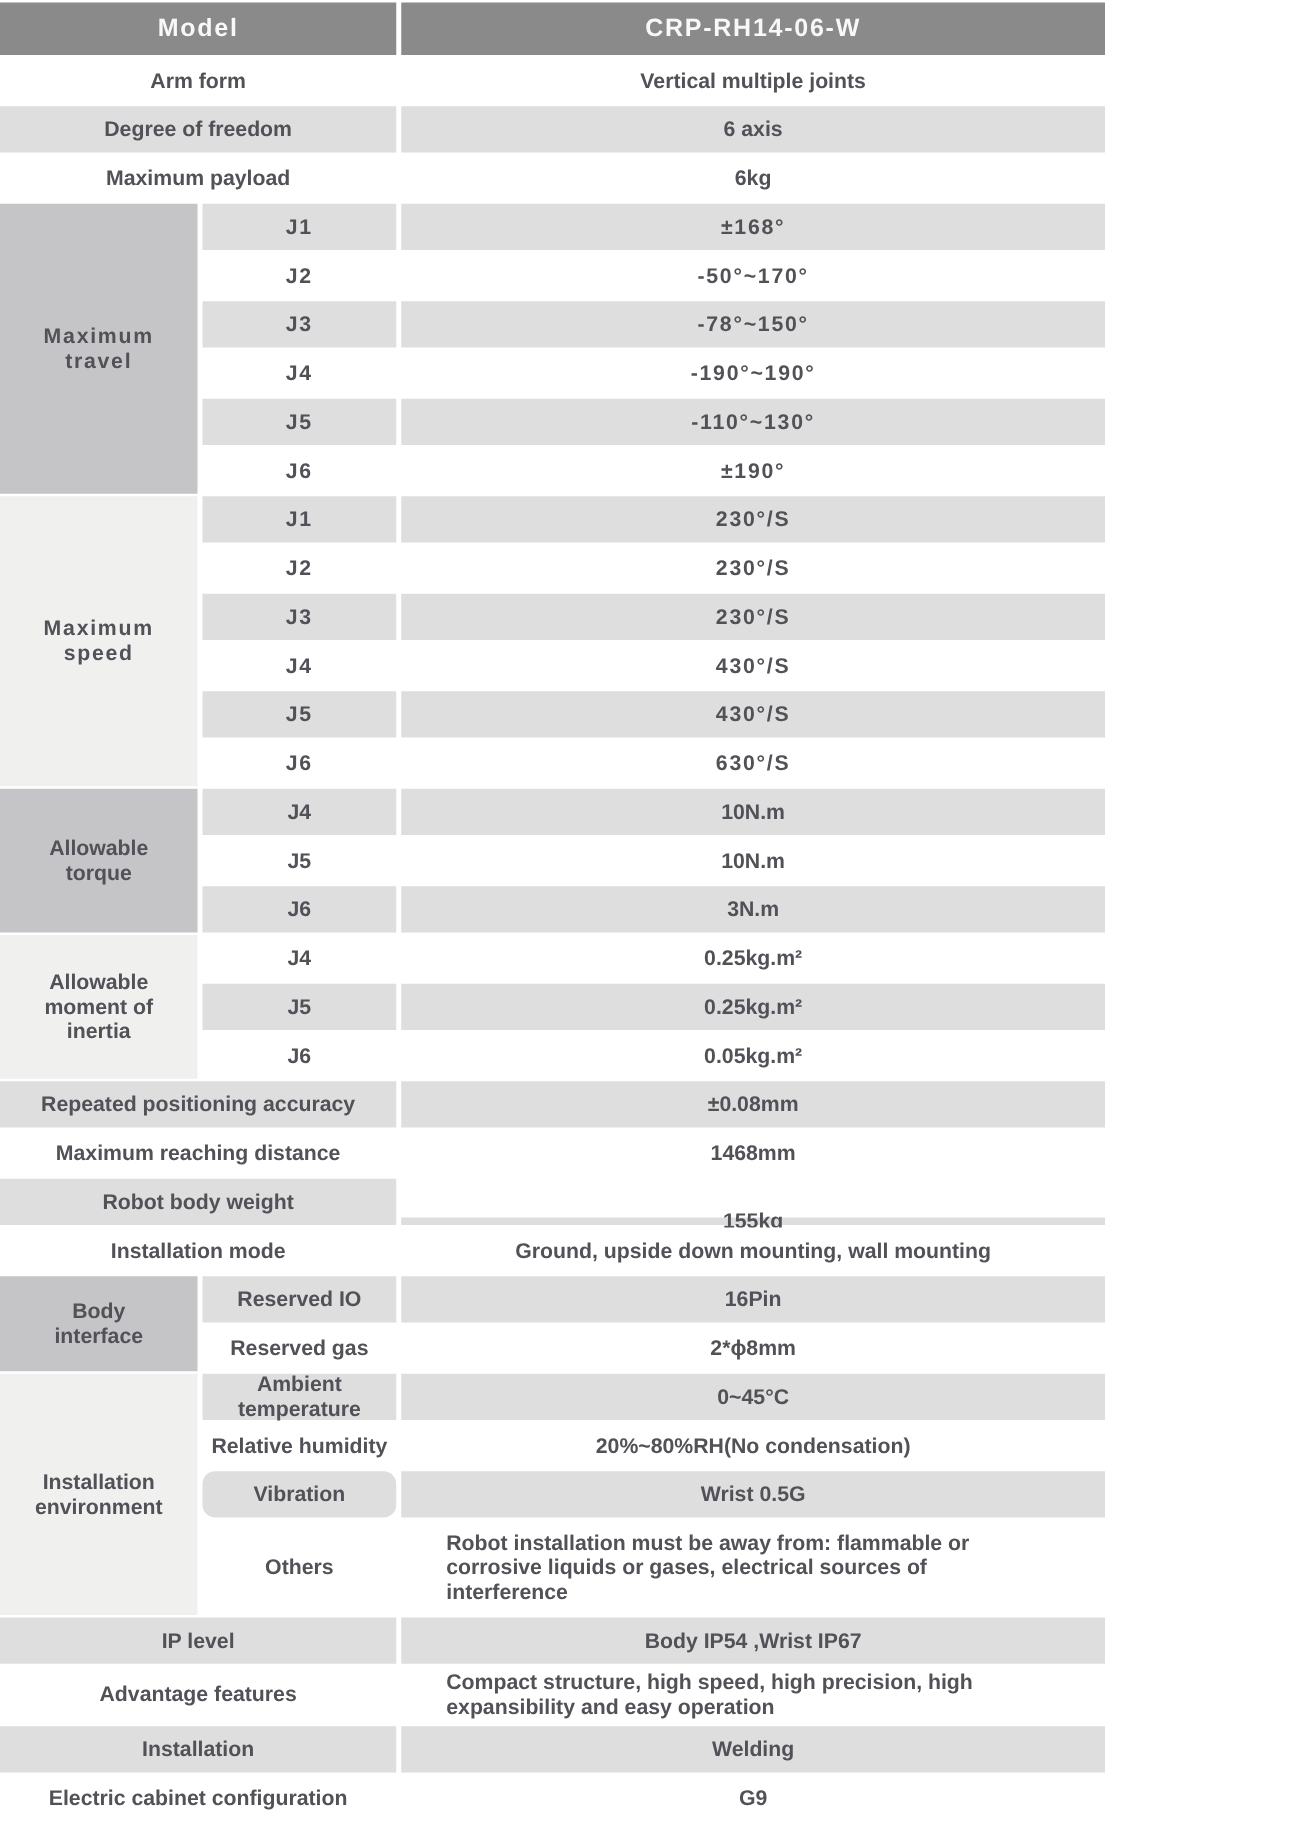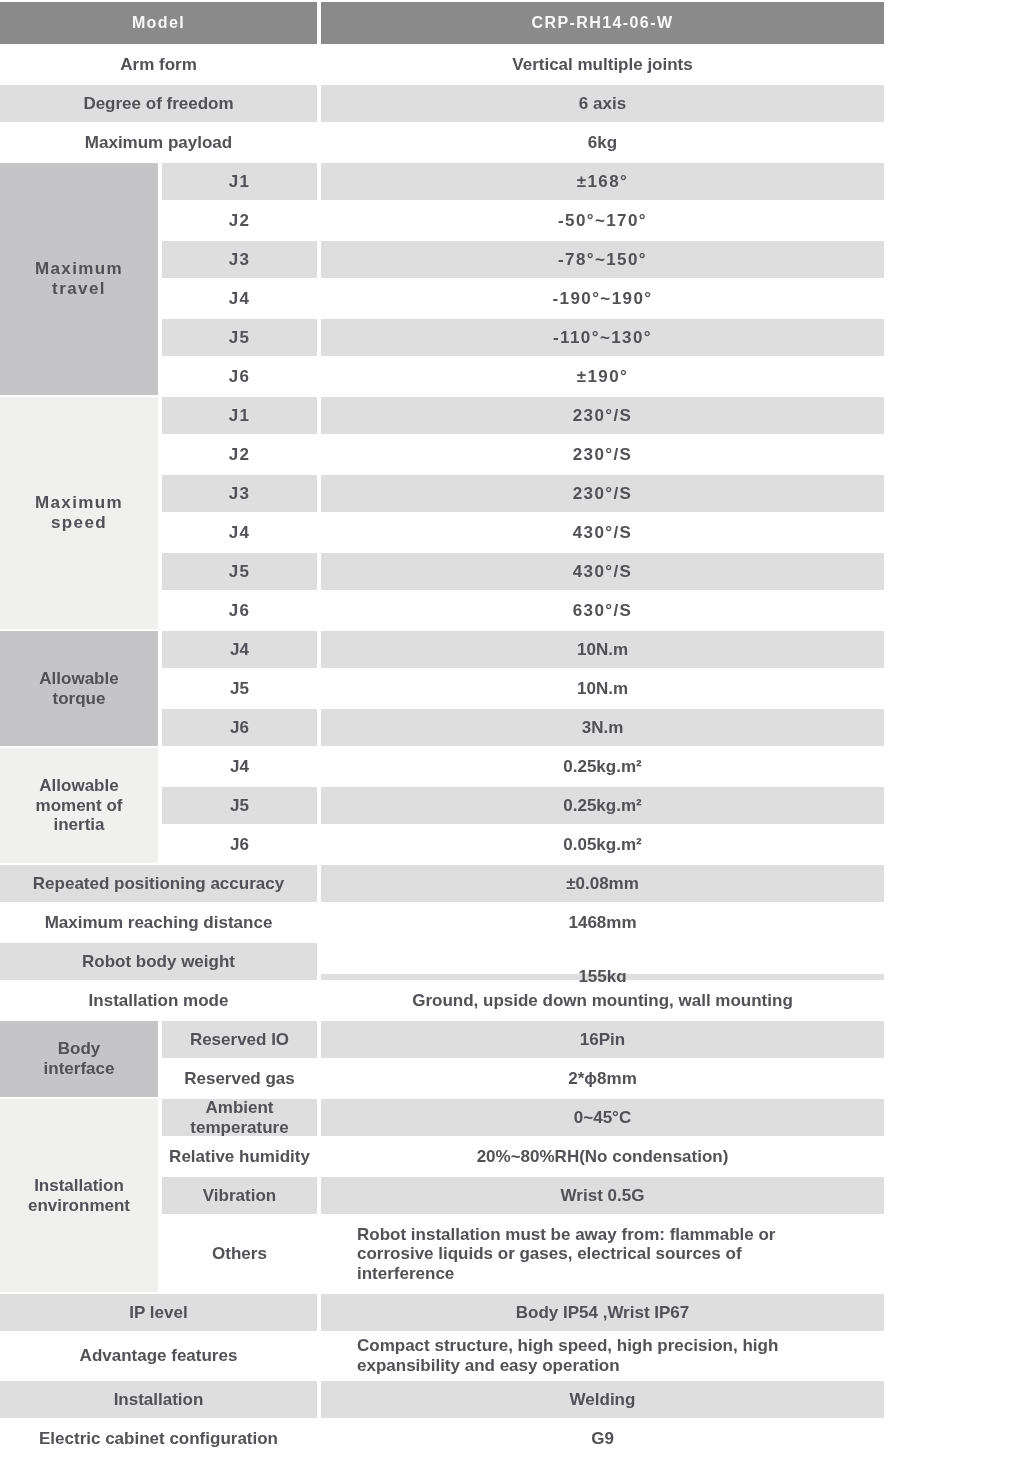--- a/index.html
+++ b/index.html
@@ -32,21 +32,21 @@
     line-height:1.15;
     padding:0 6px;
     box-sizing:border-box;
   }
   .dark{background:#8a8a8a;color:#f8f8f8;}
   .gray{background:#dedede;}
   .med{background:#c5c5c7;}
   .light{background:#f0f0ef;}
   .white{background:#ffffff;}
   .ls{letter-spacing:1.4px;}
-  .hdr{font-size:16px;letter-spacing:1.4px;}
+  .hdr{font-size:20px;letter-spacing:1.4px;}
   .grp{padding:0 22px;}
   .leftcell{
     justify-content:flex-start;
     text-align:left;
     padding-left:36px;
     padding-right:84px;
   }
 </style>
 </head>
 <body>
@@ -121,21 +121,21 @@
     <div class="c gray" style="grid-column:2;grid-row:27;">Reserved IO</div>
     <div class="c gray" style="grid-column:3;grid-row:27;">16Pin</div>
     <div class="c white" style="grid-column:2;grid-row:28;">Reserved gas</div>
     <div class="c white" style="grid-column:3;grid-row:28;">2*ϕ8mm</div>
 
     <div class="c light grp" style="grid-column:1;grid-row:29/33;">Installation environment</div>
     <div class="c gray" style="grid-column:2;grid-row:29;">Ambient temperature</div>
     <div class="c gray" style="grid-column:3;grid-row:29;">0~45°C</div>
     <div class="c white" style="grid-column:2;grid-row:30;">Relative humidity</div>
     <div class="c white" style="grid-column:3;grid-row:30;">20%~80%RH(No condensation)</div>
-    <div class="c gray" style="grid-column:2;grid-row:31;">Vibration</div>
+    <div class="c gray" style="grid-column:2;grid-row:31;border-radius:10px;">Vibration</div>
     <div class="c gray" style="grid-column:3;grid-row:31;">Wrist 0.5G</div>
     <div class="c white" style="grid-column:2;grid-row:32;">Others</div>
     <div class="c white leftcell" style="grid-column:3;grid-row:32;">Robot installation must be away from: flammable or corrosive liquids or gases, electrical sources of interference</div>
 
     <div class="c gray" style="grid-column:1/3;grid-row:33;">IP level</div>
     <div class="c gray" style="grid-column:3;grid-row:33;">Body IP54 ,Wrist IP67</div>
     <div class="c white" style="grid-column:1/3;grid-row:34;">Advantage features</div>
     <div class="c white leftcell" style="grid-column:3;grid-row:34;">Compact structure, high speed, high precision, high expansibility and easy operation</div>
     <div class="c gray" style="grid-column:1/3;grid-row:35;">Installation</div>
     <div class="c gray" style="grid-column:3;grid-row:35;">Welding</div>

